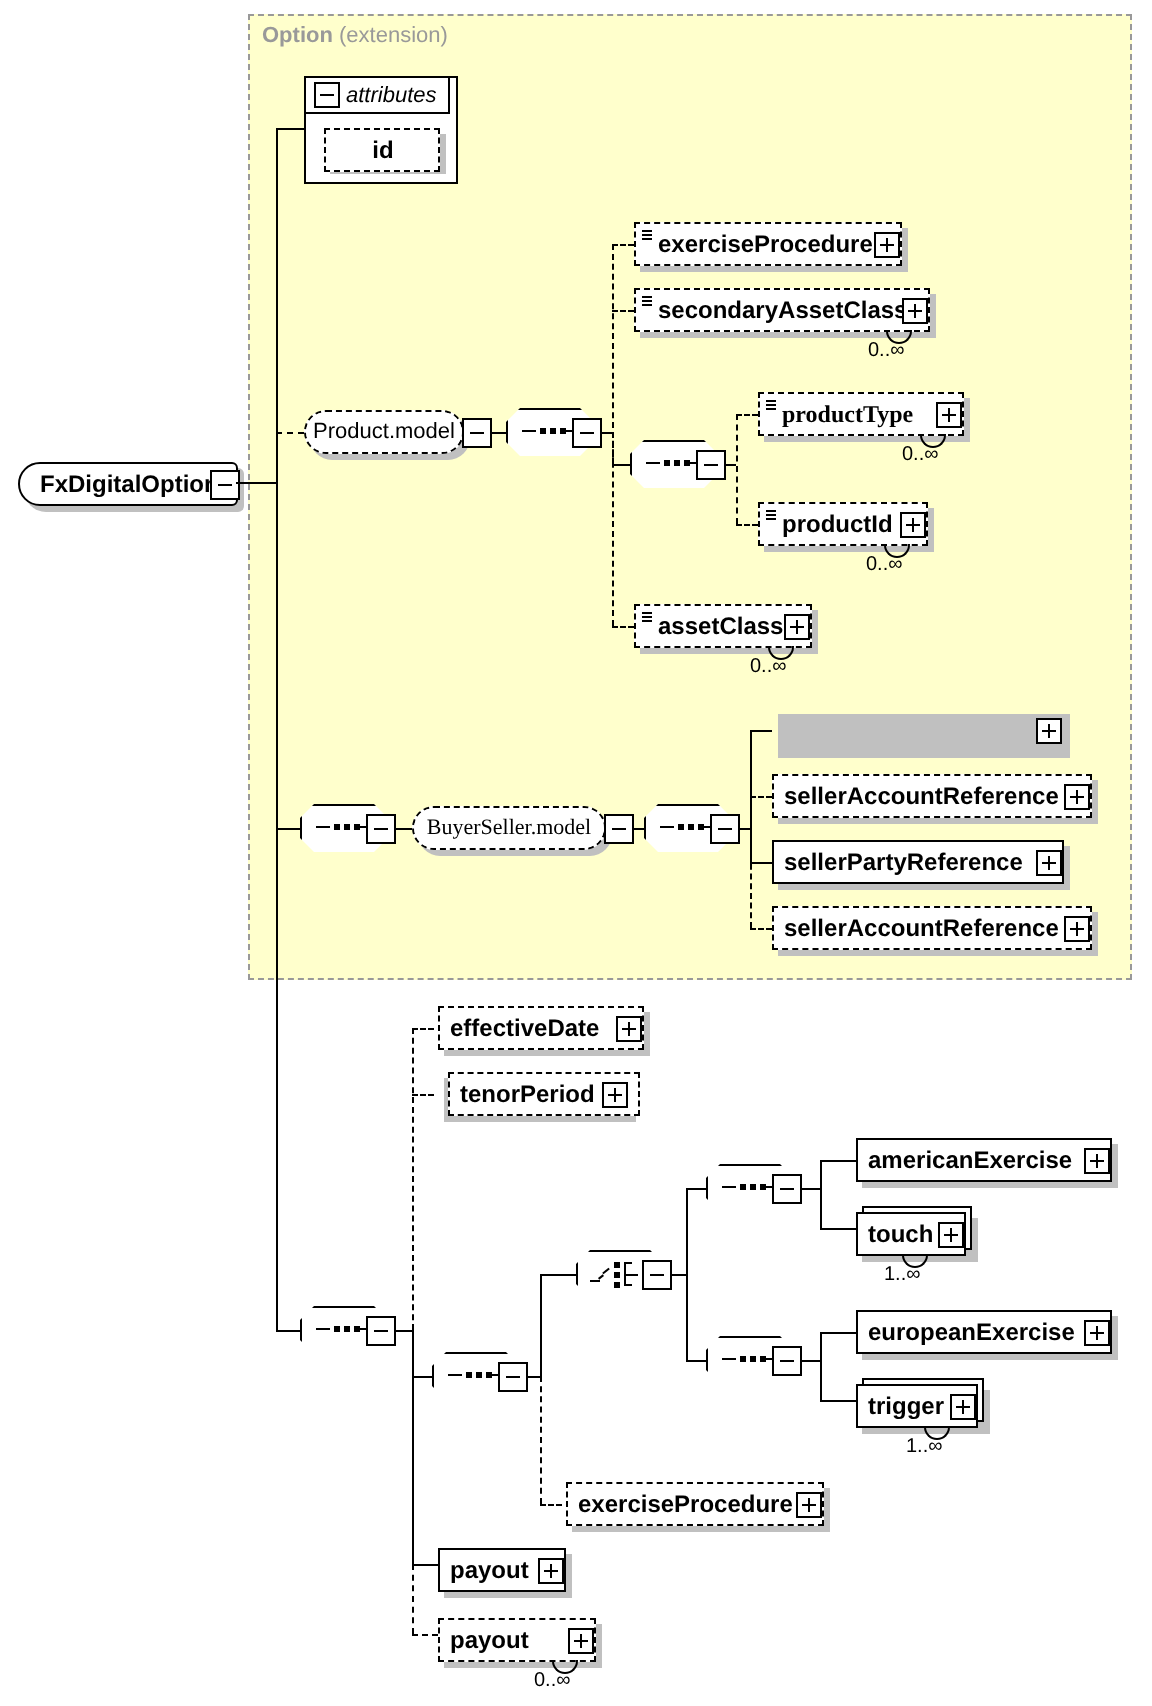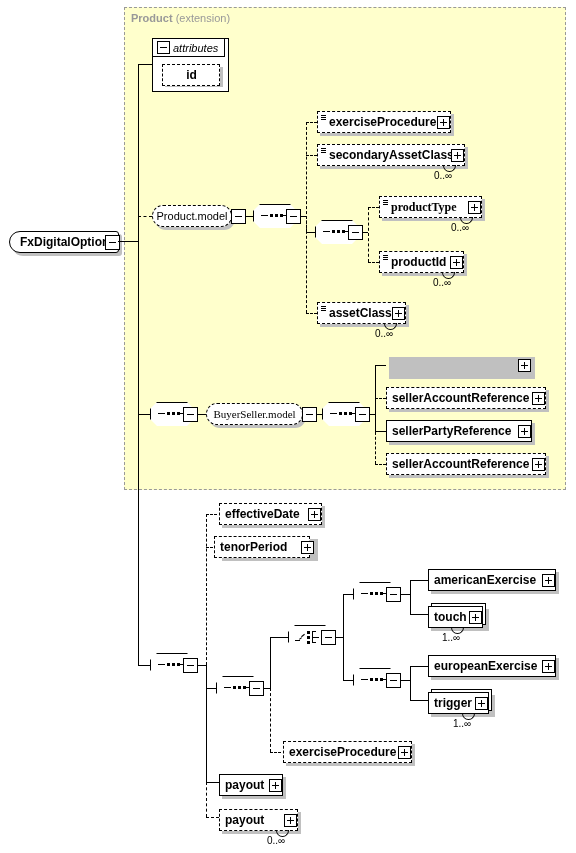--- a/index.html
+++ b/index.html
@@ -94,21 +94,21 @@
   .pmbtn::before{content:"";position:absolute;left:3px;top:6px;width:7px;height:1px;background:#000000;}
   .pmbtn .sh{position:absolute;left:2px;top:2px;width:13px;height:13px;background:#c0c0c0;z-index:-1;}
 </style>
 </head>
 <body>
 
 <div id="stage">
 
   <div class="ext-region" style="left:124px;top:7px;width:442px;height:483px;"></div>
   <div class="ext-title" style="left:131px;top:12px;">
-    <b>Product</b>
+    <b>Option</b>
     <span>(extension)</span>
   </div>
 
   <div class="shadow" style="left:12px;top:234px;width:110px;height:22px;border-radius:11px 3px 3px 11px;"></div>
   <div class="rootbox" style="left:9px;top:231px;width:110px;">
     <span class="lbl">FxDigitalOption</span>
   </div>
   <div class="pmbtn" style="left:105px;top:235px;">
     <span class="sh"></span>
   </div>
@@ -337,21 +337,21 @@
 
   <div class="dln h" style="left:206px;top:514px;width:11px;"></div>
   <div class="shadow" style="left:222px;top:506px;width:103px;height:22px;"></div>
   <div class="ebox dashed" style="left:219px;top:503px;width:103px;">
     <span class="lbl">effectiveDate</span>
   </div>
   <div class="pm plus" style="position:absolute;left:308px;top:508px;"></div>
 
   <div class="dln h" style="left:206px;top:547px;width:11px;"></div>
   <div class="shadow" style="left:222px;top:539px;width:96px;height:22px;"></div>
-  <div class="ebox dashed" style="left:214px;top:536px;width:96px;">
+  <div class="ebox dashed" style="left:224px;top:536px;width:96px;">
     <span class="lbl">tenorPeriod</span>
   </div>
   <div class="pm plus" style="position:absolute;left:301px;top:541px;"></div>
 
   <div class="ln h" style="left:206px;top:688px;width:11px;"></div>
   <div class="comp" style="left:216px;top:676px;">
     <span class="octsh"></span>
     <span class="oct"></span>
     <span class="seqg">
       <i class="bar l"></i>

